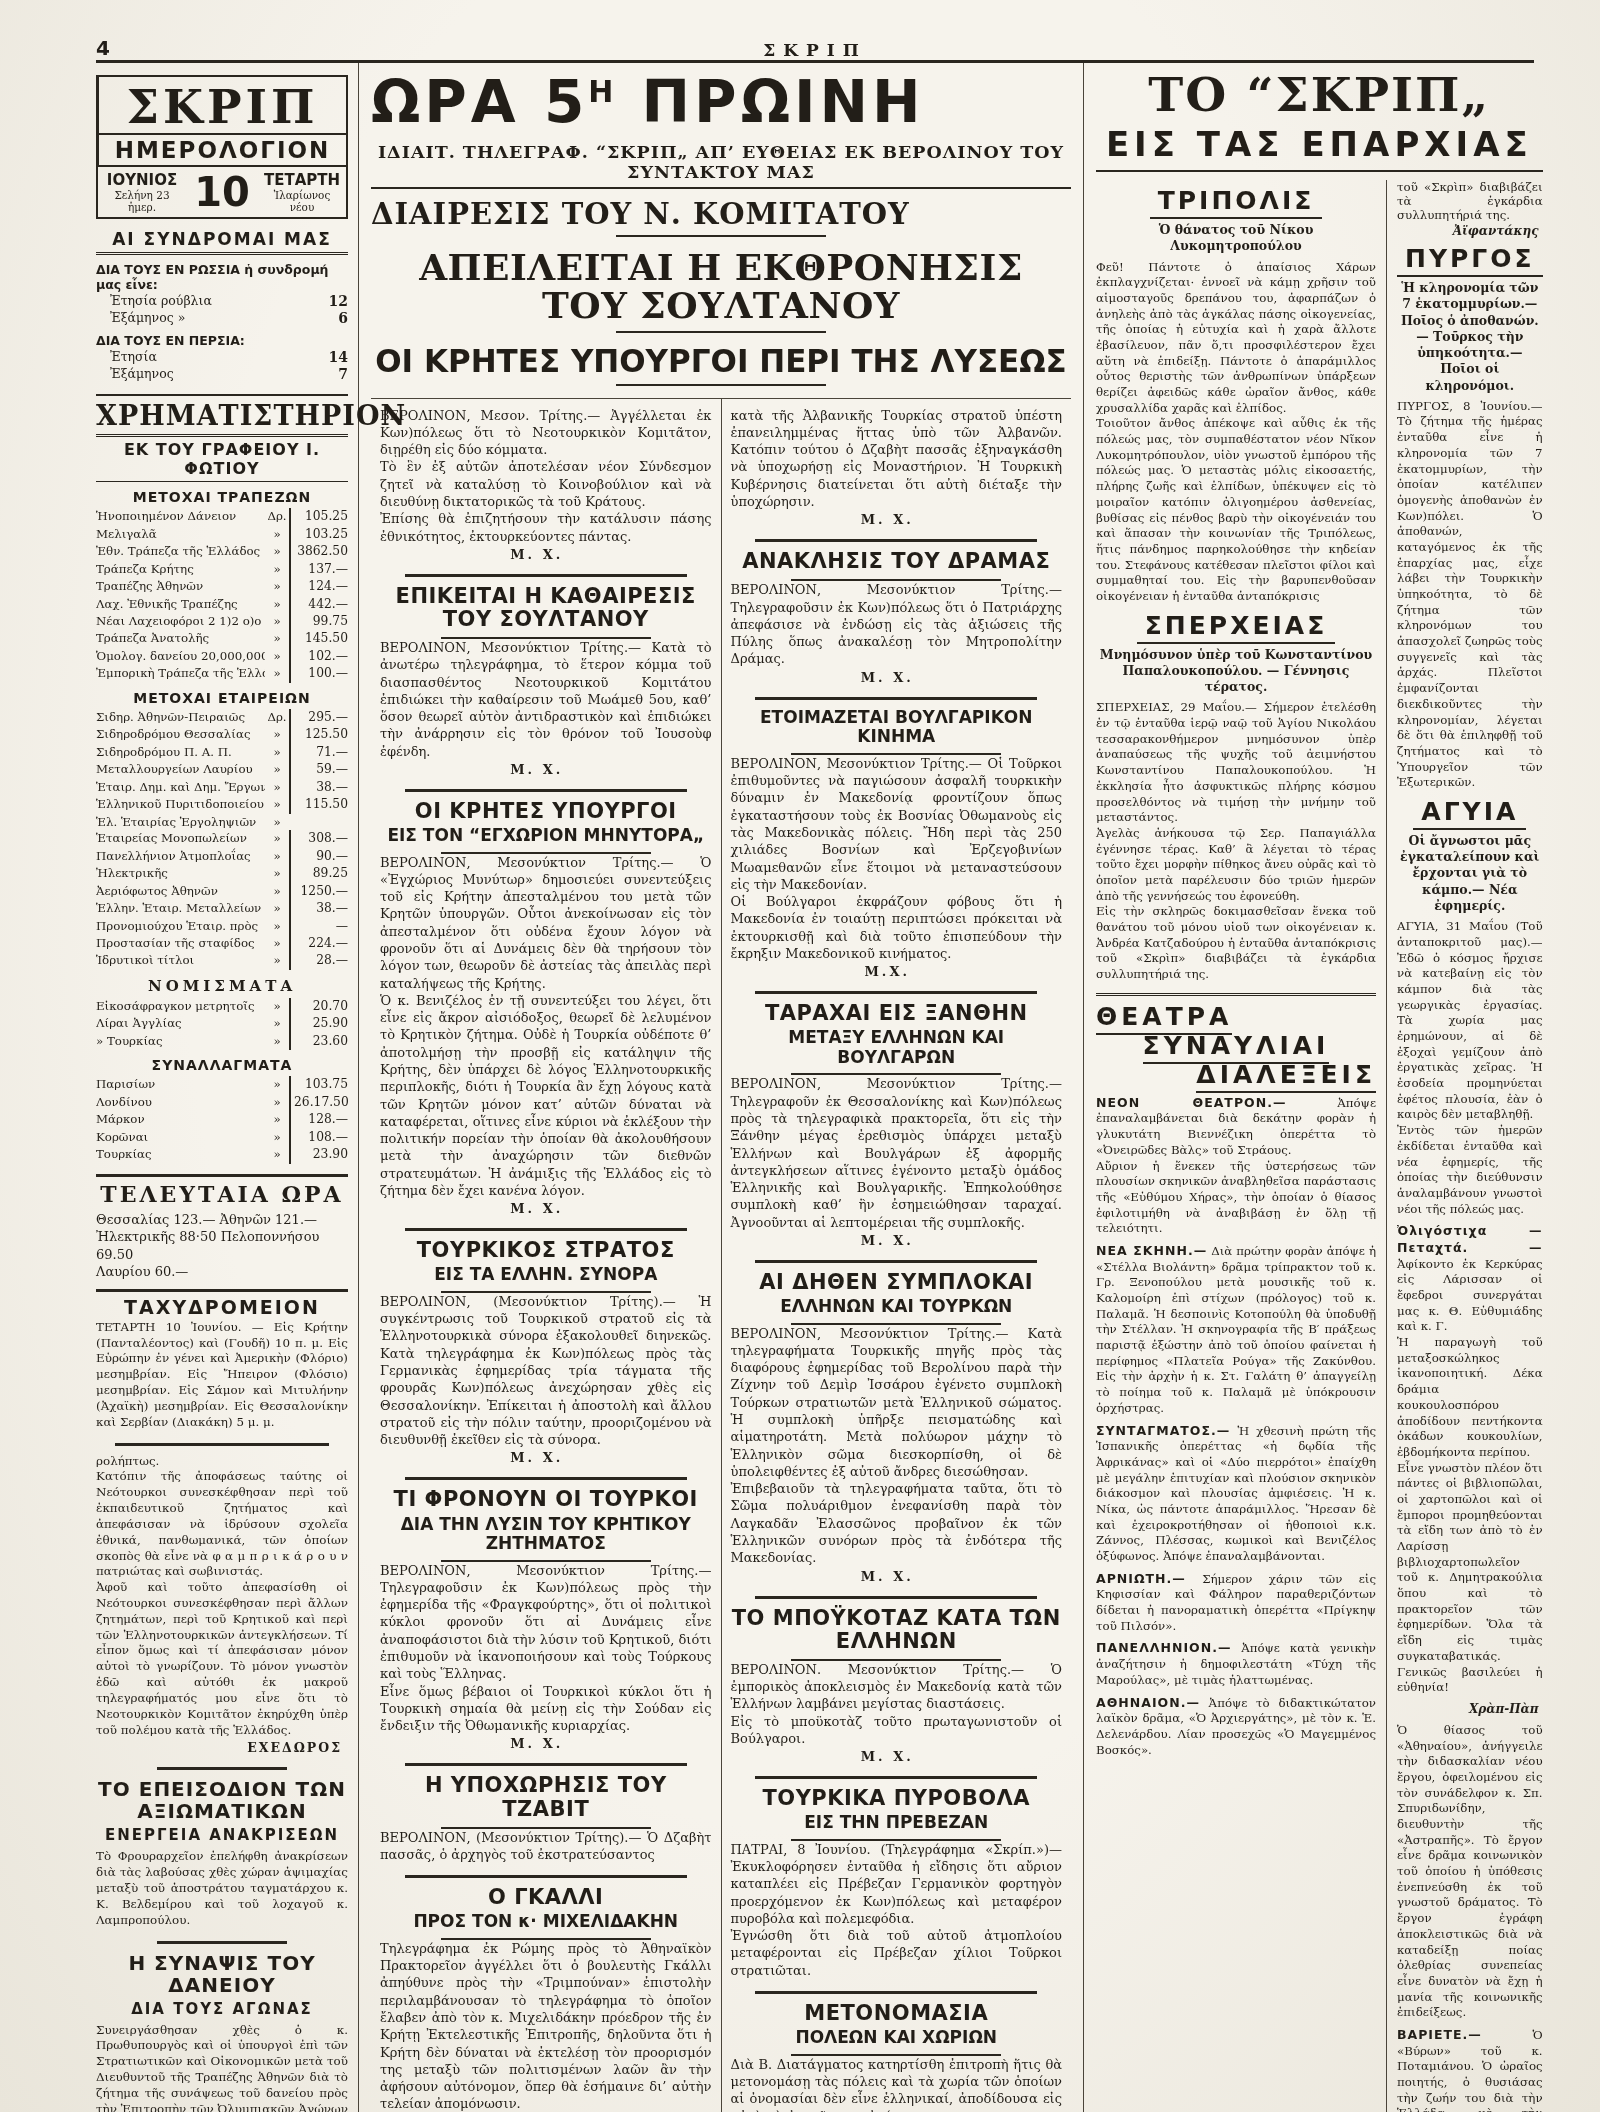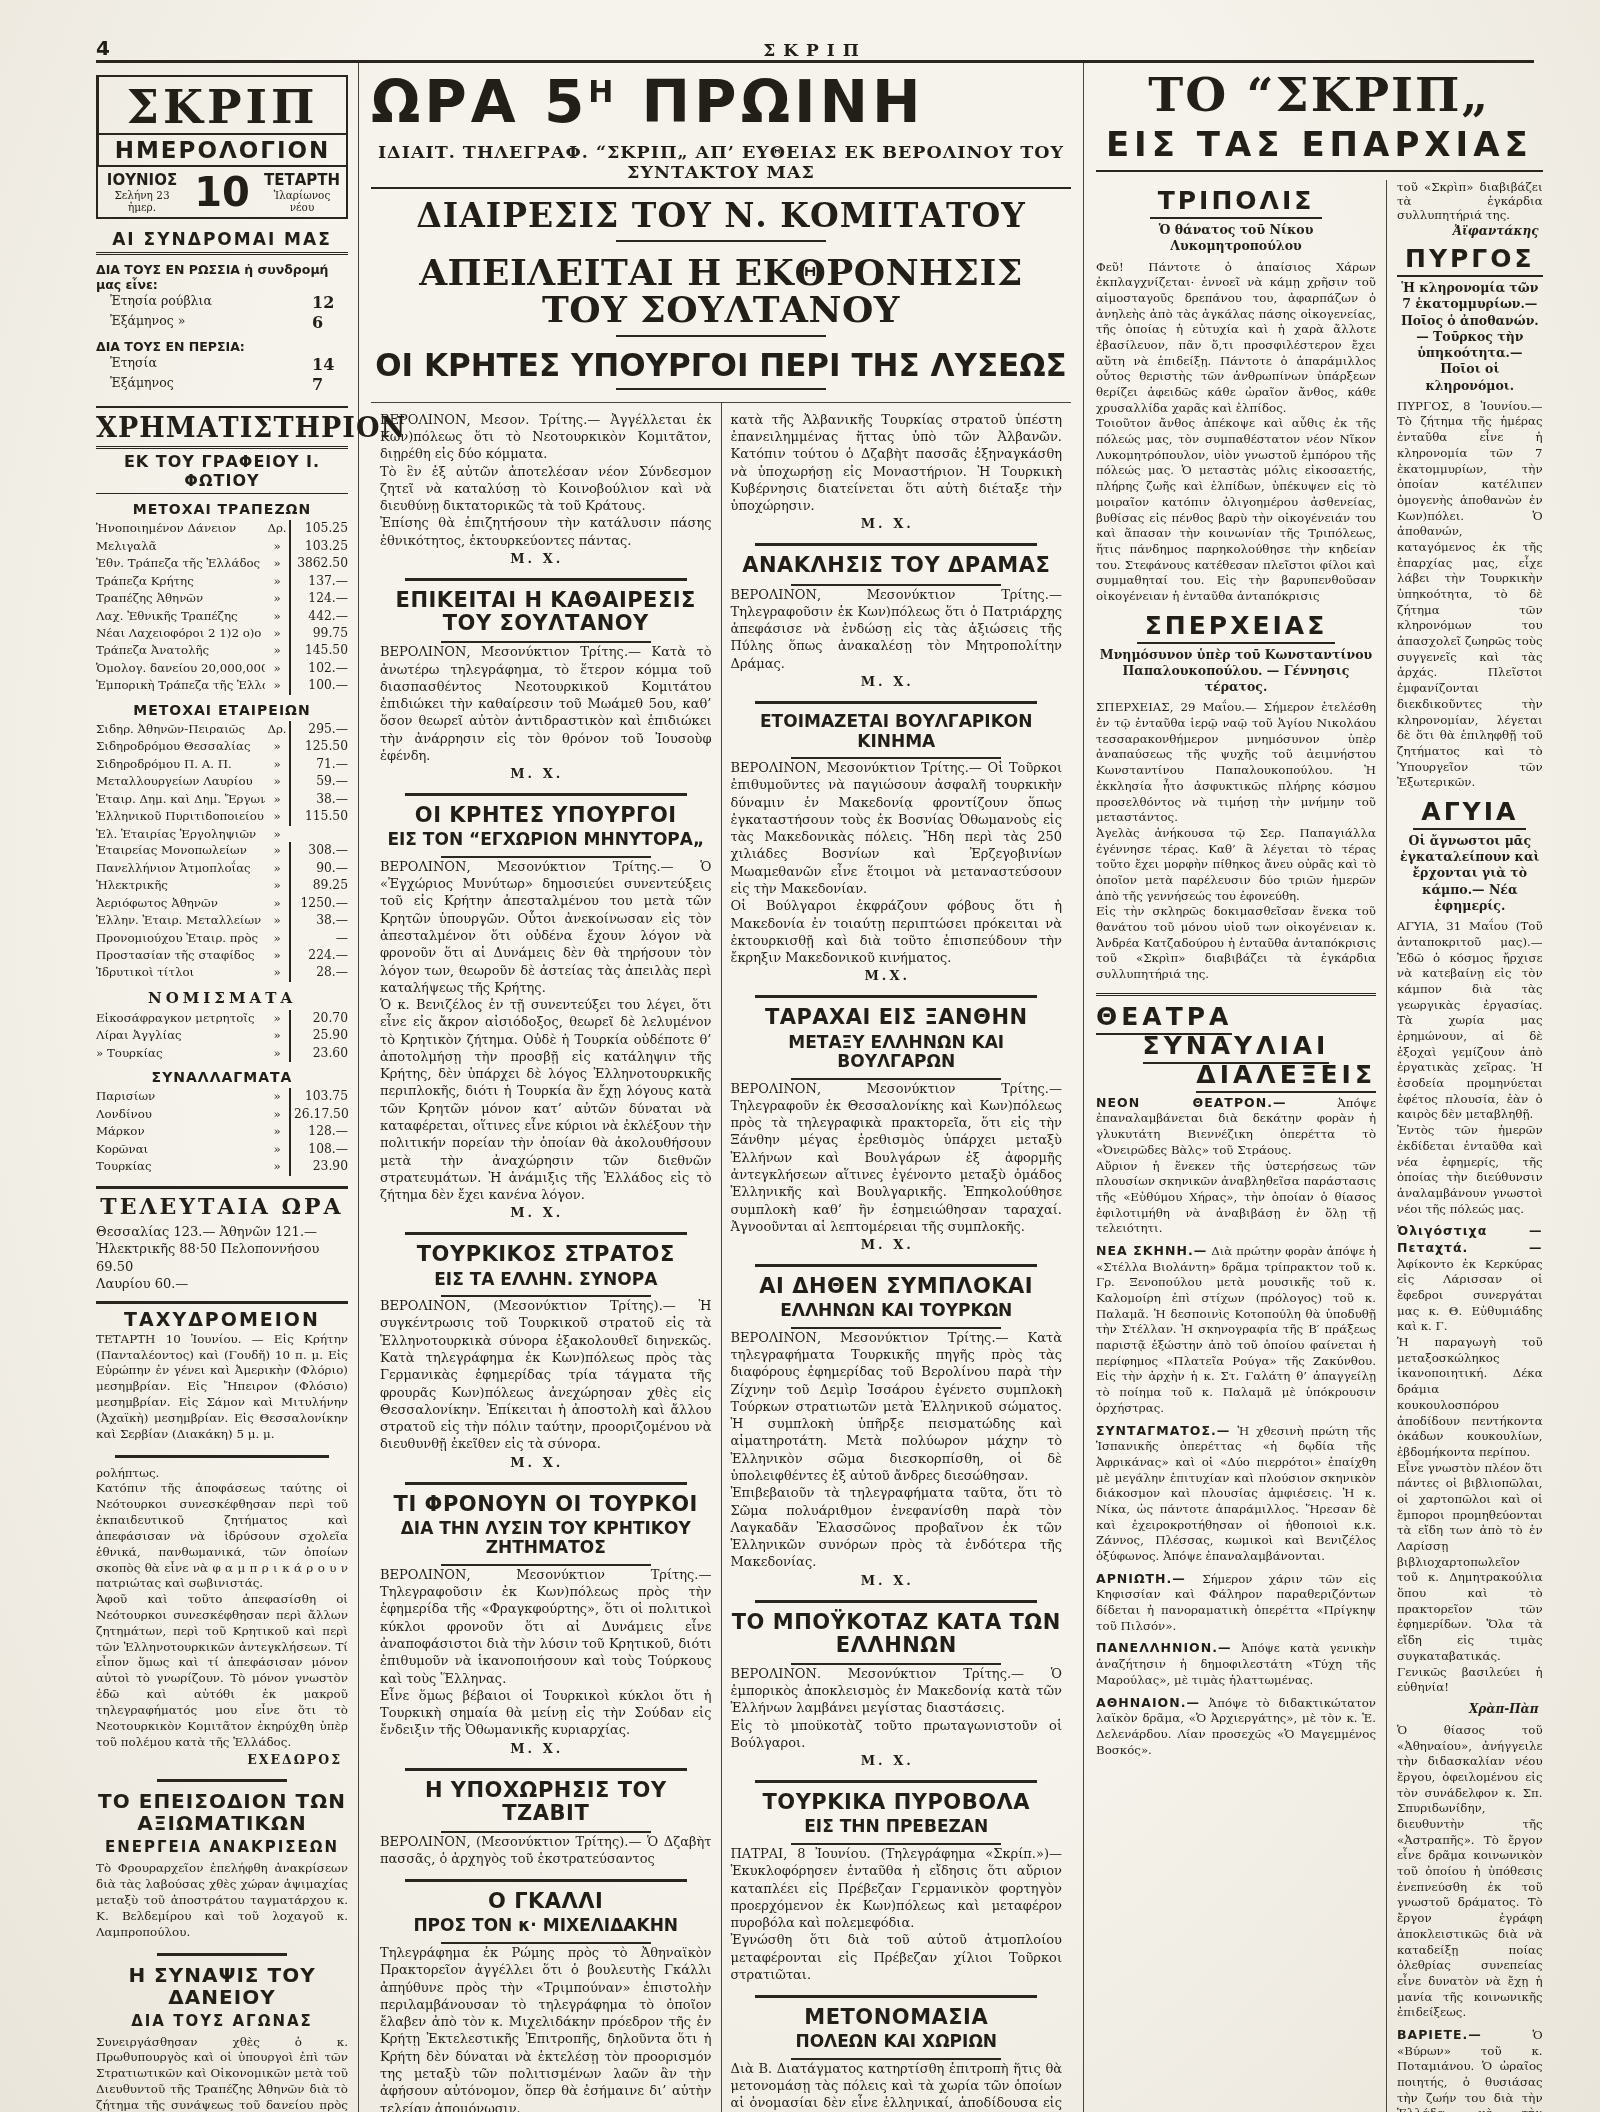--- a/index.html
+++ b/index.html
@@ -21,21 +21,21 @@
   .mast-sub{font-size:23px;font-weight:bold;text-align:center;font-family:"DejaVu Sans",sans-serif;letter-spacing:2px;border-top:2px solid #2a261f;padding:2px 0;}
   .calbox{display:flex;border:2px solid #2a261f;border-top:none;align-items:center;padding:4px 4px;}
   .calcell{flex:1;text-align:center;}
   .cal-month{font-weight:bold;font-size:15px;font-family:"DejaVu Sans",sans-serif;}
   .cal-small{font-size:10.5px;}
   .cal-day{font-size:40px;font-weight:bold;line-height:.9;font-family:"DejaVu Sans",sans-serif;}
   .subs-title{margin-top:10px;text-align:center;font-weight:bold;font-size:17px;font-family:"DejaVu Sans",sans-serif;letter-spacing:2px;border-bottom:3px double #2a261f;padding-bottom:3px;}
   .subs-head{font-weight:bold;font-size:12.5px;font-family:"DejaVu Sans",sans-serif;margin-top:7px;}
   .srow{display:flex;font-size:12.5px;padding:1px 0 0 14px;}
   .srow .n{flex:1;}
-  .srow .v{width:36px;text-align:left;font-weight:bold;font-size:16px;}
+  .srow .v{width:36px;text-align:right;font-weight:bold;font-size:14px;}
   .bourse-title{margin-top:12px;text-align:center;font-weight:bold;font-size:27px;letter-spacing:1px;border-top:2px solid #2a261f;border-bottom:3px double #2a261f;padding:4px 0 3px;}
   .bourse-sub{text-align:center;font-weight:bold;font-size:16px;font-family:"DejaVu Sans",sans-serif;letter-spacing:1px;padding:3px 0;border-bottom:1px solid #2a261f;}
   .sh{font-weight:bold;text-align:center;font-size:14px;font-family:"DejaVu Sans",sans-serif;letter-spacing:1px;margin:7px 0 3px;}
   .sh.serifh{font-family:"DejaVu Serif",serif;letter-spacing:4px;font-size:15px;}
   .trow{display:flex;font-size:11.8px;line-height:1.42;align-items:baseline;}
   .trow .n{flex:1;white-space:nowrap;overflow:hidden;}
   .trow .u{width:24px;text-align:center;flex:none;}
   .trow .v{width:54px;flex:none;text-align:right;border-left:2px solid #2a261f;padding-left:3px;font-size:12.3px;}
   .lh-title{margin-top:10px;border-top:3px solid #2a261f;text-align:center;font-weight:bold;font-size:22px;letter-spacing:3px;padding-top:4px;}
   .lh-text{font-size:13px;margin:4px 0 8px;white-space:pre-line;line-height:1.35;}
@@ -45,21 +45,21 @@
   .sign{text-align:right;font-weight:bold;font-size:12.5px;letter-spacing:2px;padding:2px 6px 0 0;}
   .bar{width:130px;border-top:3px solid #2a261f;margin:12px auto 8px;}
   .bar.wide{width:85%;}
   .railhead1{text-align:center;font-weight:bold;font-size:20px;font-family:"DejaVu Sans",sans-serif;line-height:1.1;letter-spacing:1px;}
   .railhead2{text-align:center;font-weight:bold;font-size:15px;font-family:"DejaVu Sans",sans-serif;letter-spacing:2px;margin:4px 0 5px;}
   
   .mid{width:700px;flex:none;padding:6px 12px 0 12px;border-right:1px solid #4a443a;}
   .banner{font-family:"DejaVu Sans",sans-serif;font-weight:bold;font-size:58px;letter-spacing:4px;line-height:1;padding-top:4px;}
   .banner sup{font-size:30px;}
   .tagline{text-align:center;font-weight:bold;font-size:17.5px;letter-spacing:1px;border-bottom:2px solid #2a261f;padding:7px 0 5px;margin-top:4px;}
-  .bighead1{text-align:center;font-weight:bold;font-size:33px;letter-spacing:1px;margin-top:10px;line-height:1.05;}
+  .bighead1{text-align:left;font-weight:bold;font-size:29px;letter-spacing:1px;margin-top:10px;line-height:1.05;}
   .bighead2{text-align:center;font-weight:bold;font-size:36px;letter-spacing:0.5px;margin-top:12px;line-height:1.05;text-transform:none;}
   .bighead3{text-align:center;font-weight:bold;font-size:31px;font-family:"DejaVu Sans",sans-serif;letter-spacing:0px;margin-top:12px;line-height:1.05;}
   .underbar{width:210px;border-top:2px solid #2a261f;margin:6px auto 0;}
   .midcols{display:flex;margin-top:12px;border-top:1px solid #4a443a;}
   .mcol{flex:1;padding:8px 9px 0 9px;}
   .mcol.first{border-right:1px solid #4a443a;}
   .h1c{text-align:center;font-weight:bold;font-size:21px;line-height:1.1;font-family:"DejaVu Sans",sans-serif;letter-spacing:0.5px;}
   .h2c{text-align:center;font-weight:bold;font-size:17px;line-height:1.15;font-family:"DejaVu Sans",sans-serif;margin-top:3px;}
   .art{margin-bottom:6px;}
   .msign{text-align:center;font-weight:bold;font-size:13px;letter-spacing:3px;padding-right:18px;margin:2px 0 4px;}

